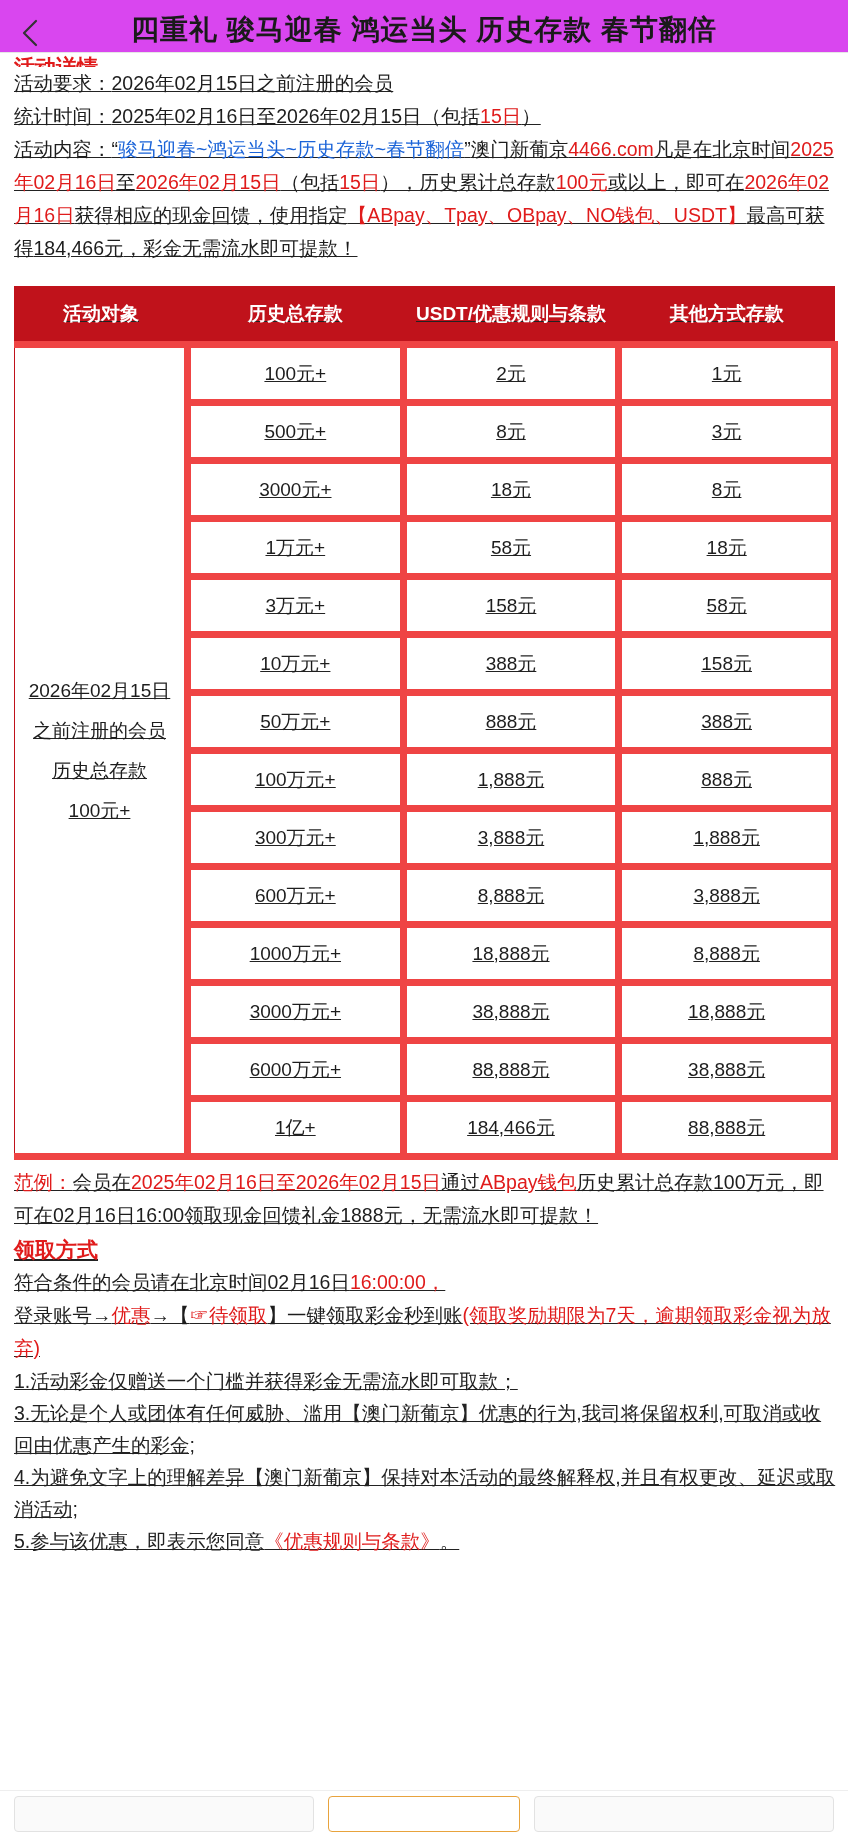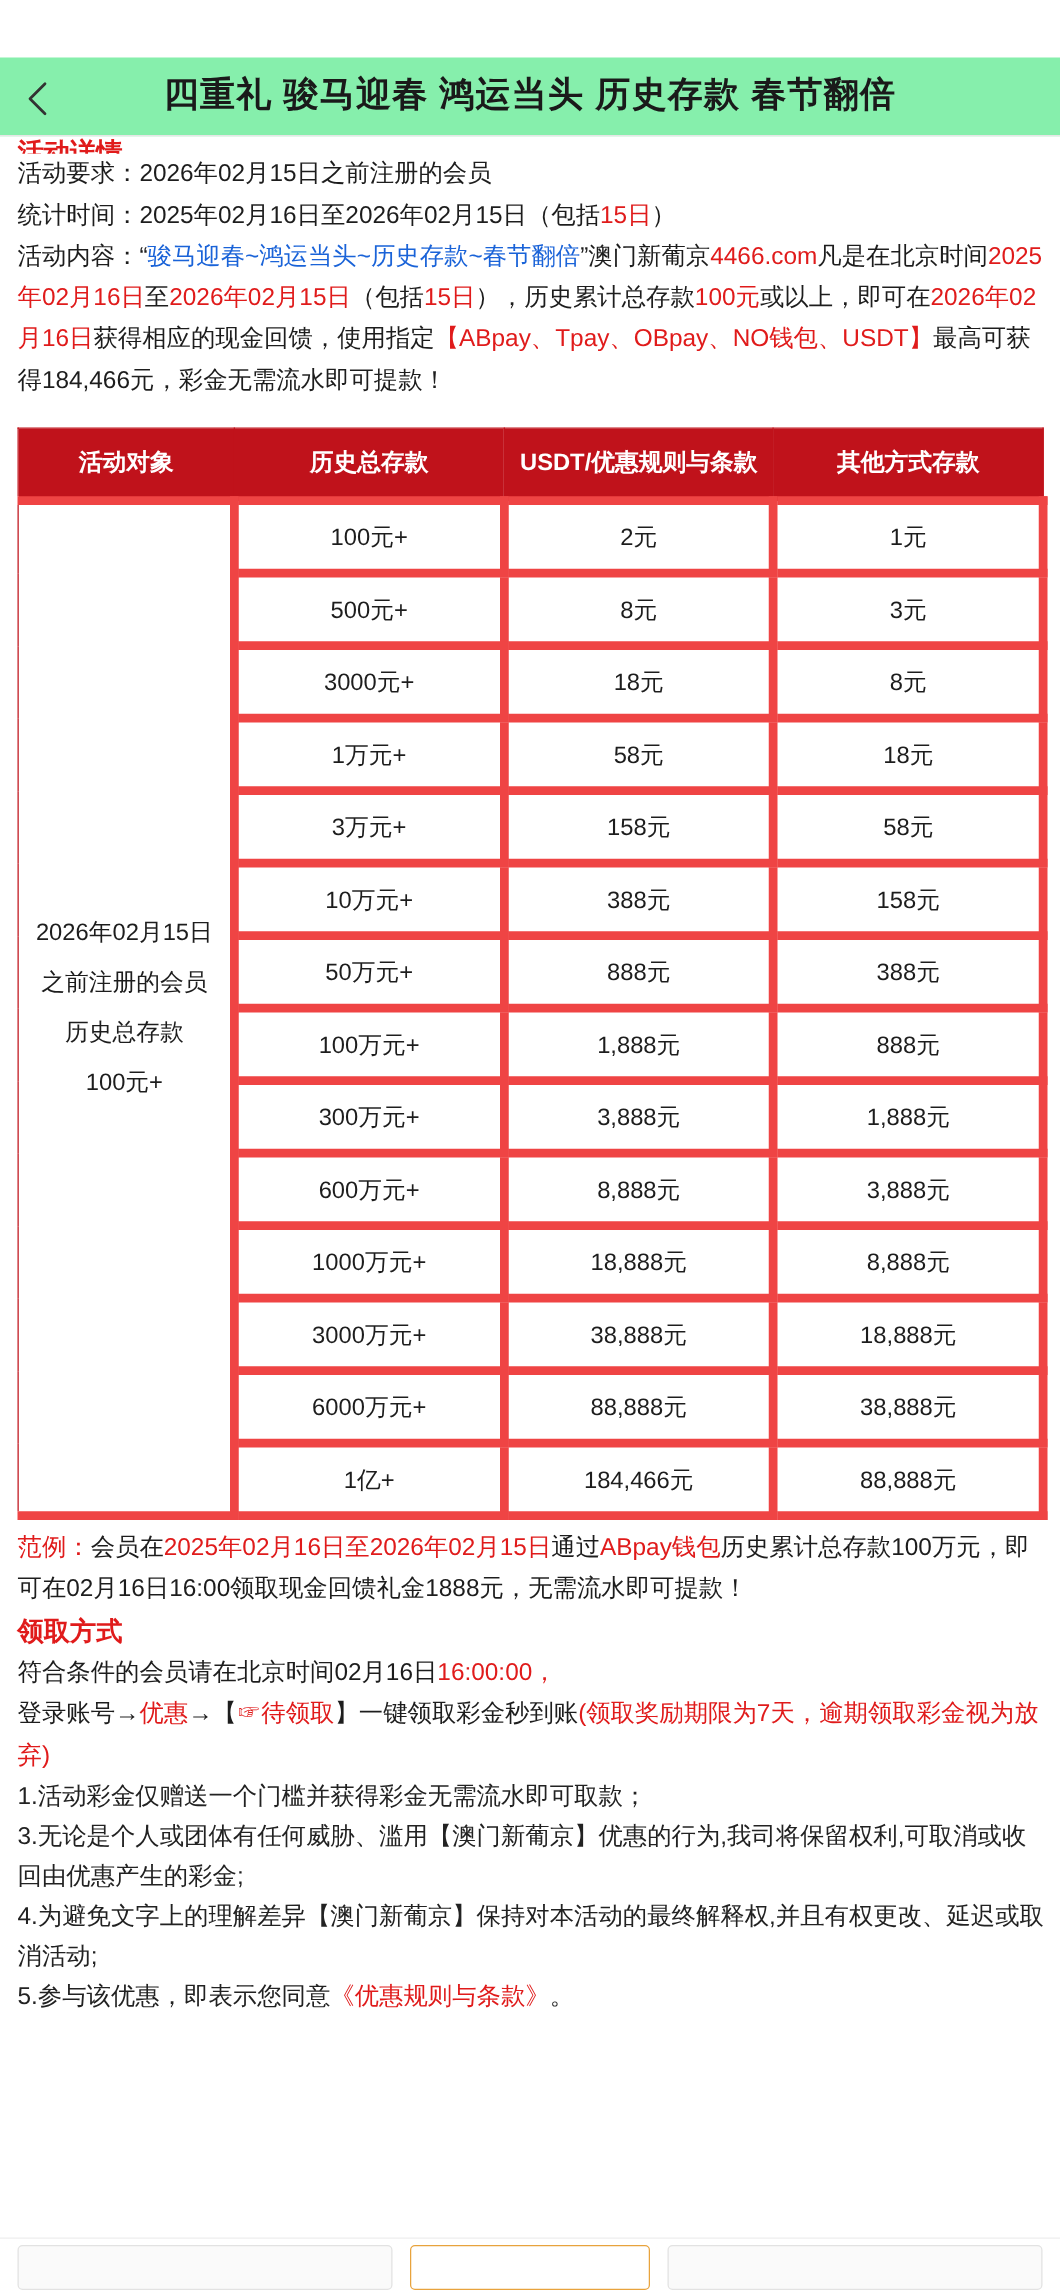--- a/index.html
+++ b/index.html
@@ -10,26 +10,25 @@
   body {
     width: 848px;
     min-height: 1836px;
     font-family: "Liberation Sans", sans-serif;
     color: #222;
     position: relative;
   }
   
   .header {
     position: relative;
-    padding: 10px 56px 12px 56px;
+    padding: 10px 56px 2px 56px;
     box-sizing: border-box;
     width: 100%;
-    background: #86efac;
+    background: #d946ef;
     border-bottom: 1px solid #e6e6e6;
-    margin-top: 46px;
   }
   .back-btn {
     position: absolute;
     left: 14px;
     top: 16px;
     width: 34px;
     height: 34px;
     cursor: pointer;
   }
   .back-btn svg { display: block; }
@@ -39,20 +38,21 @@
     line-height: 40px;
     font-weight: 600;
     color: #1a1a1a;
     letter-spacing: 1px;
   }
 
   
   .content {
     padding: 0 10px 0 14px;
     box-sizing: border-box;
+    text-decoration: underline;
   }
   .section-title {
     color: #e01b1b;
     font-size: 21px;
     font-weight: 700;
     margin: 4px 0 2px 0;
     line-height: 28px;
   }
   .clipped-title {
     height: 14px;

